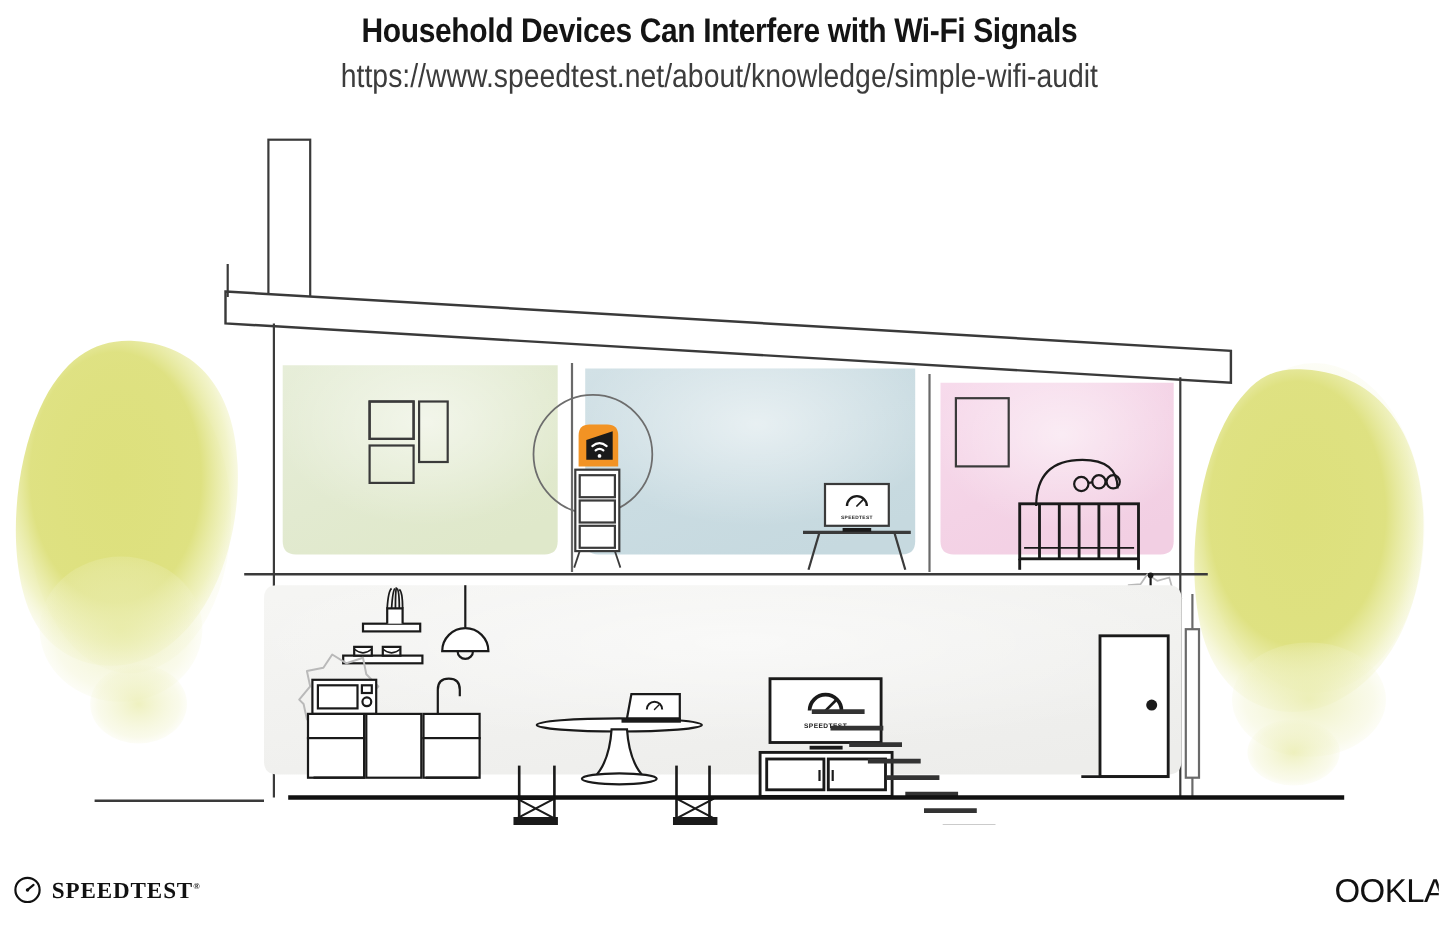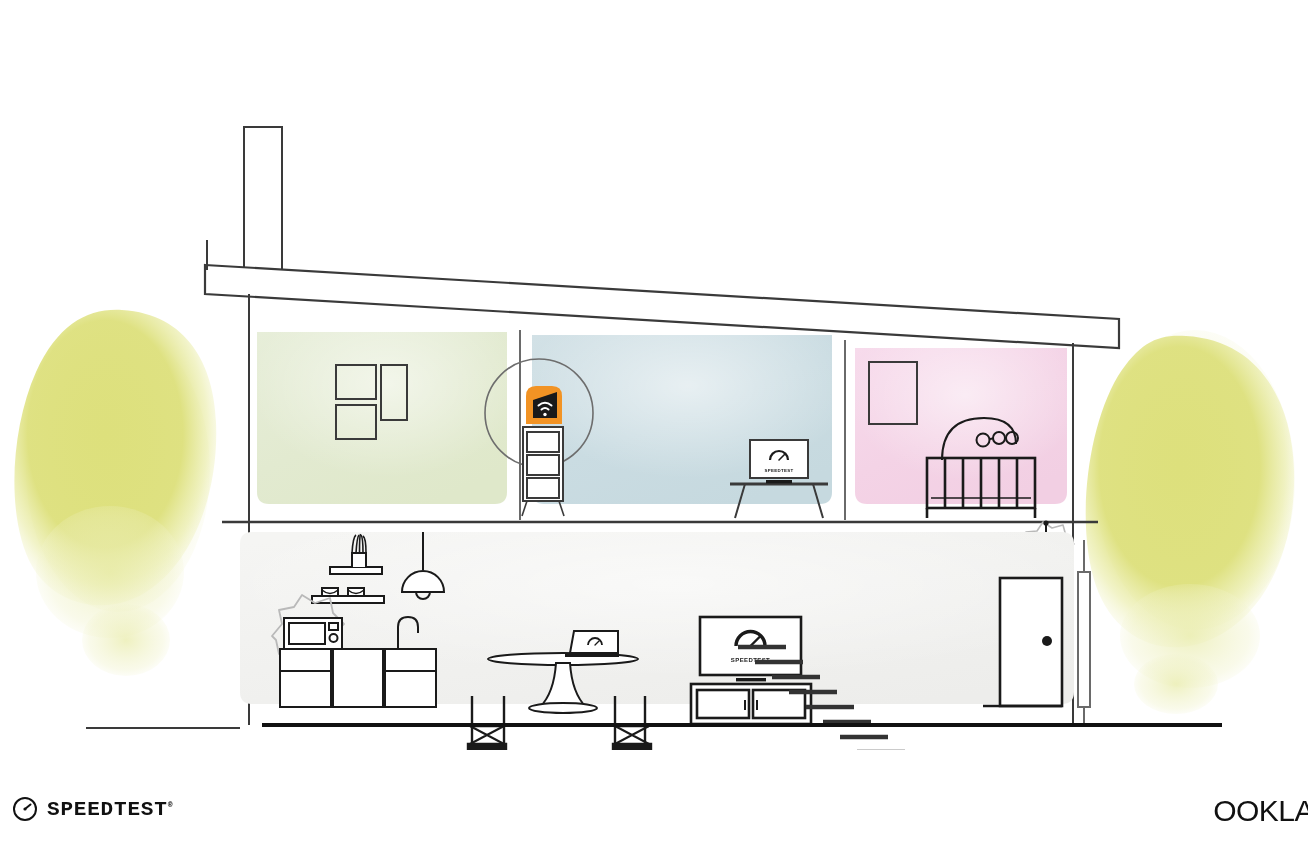--- a/index.html
+++ b/index.html
@@ -29,39 +29,43 @@
   
   .art{position:absolute;left:0;top:100px;width:1308px;height:650px;}
   .art svg{display:block;}
 
   
   .footer{position:absolute;left:0;top:782px;width:1308px;height:70px;}
   .brand-speedtest{
     position:absolute;left:12px;top:14px;display:flex;align-items:center;gap:9px;
   }
   .brand-speedtest .wordmark{
-    font-family:Liberation Mono, monospace;
+    font-family:Liberation Serif, serif;
     font-weight:bold;font-size:21px;letter-spacing:0.8px;color:#111;
     position:relative;
   }
   .brand-speedtest .tm{
     font-size:8px;vertical-align:super;font-weight:bold;letter-spacing:0;
   }
   .brand-ookla{
     position:absolute;right:-6px;top:12px;
     font-family:"Liberation Sans", sans-serif;
     font-weight:400;font-size:30px;letter-spacing:-0.5px;color:#111;
     white-space:nowrap;
   }
 </style>
 </head>
 <body>
 
 <div id="infographic">
 
+  <div class="header">
+    <div class="title">Household Devices Can Interfere with Wi-Fi Signals</div>
+    <div class="subtitle">https://www.speedtest.net/about/knowledge/simple-wifi-audit</div>
+  </div>
 
   <div class="art">
   <svg width="1308" height="650" viewBox="0 0 1308 650" xmlns="http://www.w3.org/2000/svg">
     <defs>
 
       <radialGradient id="leafGrad" cx="45%" cy="42%" r="62%">
         <stop offset="0%" stop-color="#dde07c" stop-opacity="1"></stop>
         <stop offset="62%" stop-color="#dde07c" stop-opacity="0.95"></stop>
         <stop offset="82%" stop-color="#e7ea9c" stop-opacity="0.55"></stop>
         <stop offset="100%" stop-color="#f2f3cc" stop-opacity="0.05"></stop>

